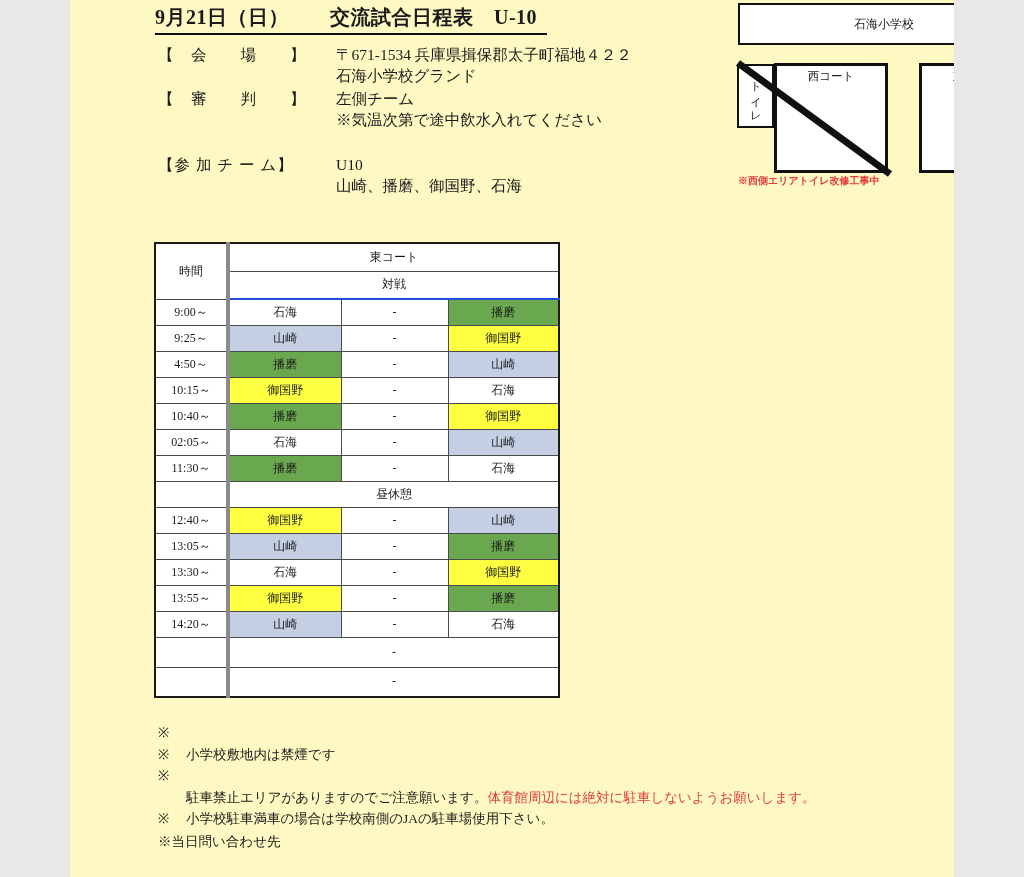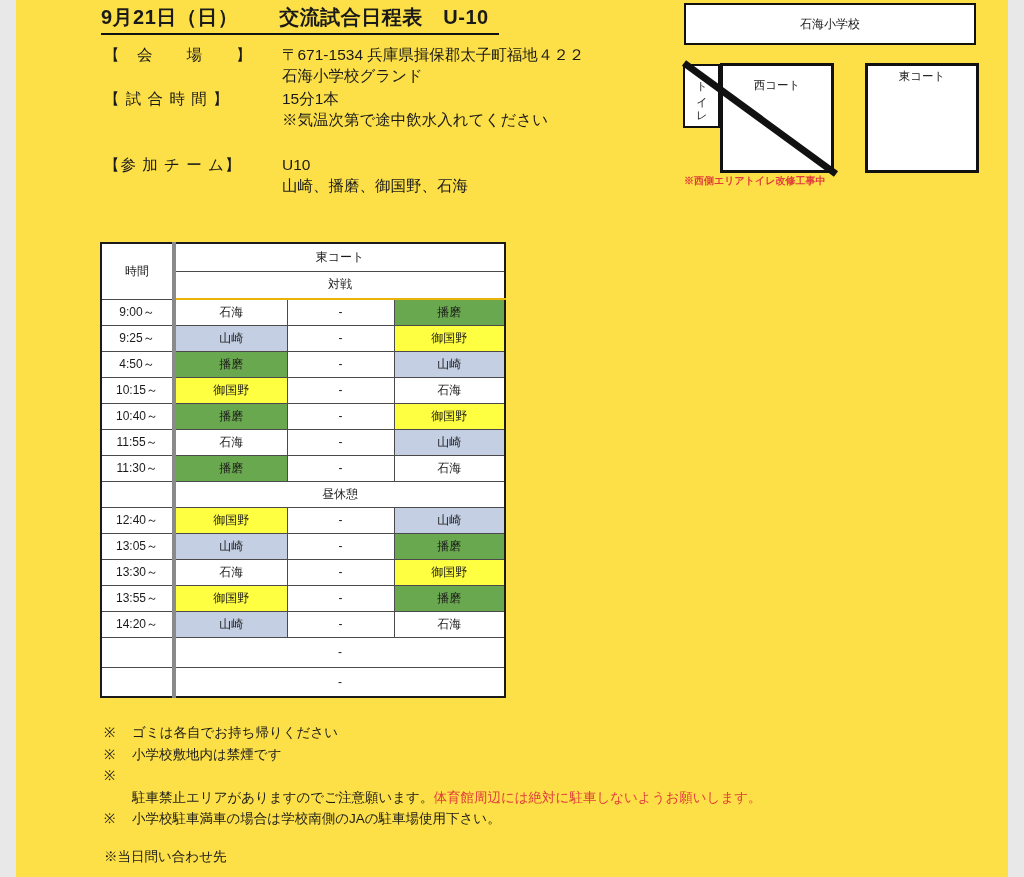--- a/index.html
+++ b/index.html
@@ -1,19 +1,19 @@
 <!DOCTYPE html>
 <html><head>
 <meta charset="utf-8">
 <style>
   * { margin:0; padding:0; box-sizing:border-box; }
   html,body { background:#e8e8e8; }
   .page {
-    position:relative; width:992px; height:877px; background:#fde047;
-    font-family:Liberation Sans, sans-serif; color:#1a1a1a;
+    position:relative; width:884px; height:877px; background:#fef9c3;
+    font-family:Liberation Serif, serif; color:#1a1a1a;
     overflow:hidden; margin:0 auto;
   }
   
   .title {
     position:absolute; left:85px; top:4px;
     font-size:20px; font-weight:bold; letter-spacing:0.5px;
     border-bottom:2.5px solid #111; padding:0 10px 2px 0; display:inline-block;
   }
   
   .info { position:absolute; left:88px; top:44px; width:600px; font-size:15.5px; }
@@ -22,46 +22,46 @@
   .info-value {}
   .gap-s { height:2px; } .gap-m { height:24px; }
   
   .box { position:absolute; border:2.5px solid #111; background:#fff; }
   .school-box { left:668px; top:3px; width:292px; height:42px;
     display:flex; align-items:center; justify-content:center; font-size:12px; }
   .toilet-box { left:667px; top:64px; width:37px; height:64px;
     display:flex; align-items:center; justify-content:center; }
   .toilet-label { writing-mode:vertical-rl; font-size:11px; letter-spacing:2px; }
   .west-box { left:704px; top:63px; width:114px; height:110px; border-width:3px;
-    text-align:center; font-size:11.5px; padding-top:12px; }
+    text-align:center; font-size:11.5px; padding-top:3px; }
   .east-box { left:849px; top:63px; width:114px; height:110px; border-width:3px;
     text-align:center; font-size:11.5px; padding-top:3px; }
   .diag-svg { position:absolute; left:659px; top:54px; pointer-events:none; }
   .map-note { position:absolute; left:668px; top:174px; font-size:10px; font-weight:bold; }
   .red { color:#e03c3c; }
   
   .tbl-caption { position:absolute; left:156px; top:245px; font-size:16px; }
   table.sched {
     position:absolute; left:84px; top:242px;
     border-collapse:collapse; table-layout:fixed; width:404px;
     border:2.5px solid #1a1a1a; background:#fff;
   }
   table.sched td {
     border:1px solid #4a4a4a; text-align:center; vertical-align:middle;
     font-size:12px; height:26px; padding:0; overflow:hidden;
   }
   table.sched td.t { border-right:4px solid #8a8a8a; }
   table.sched tr.hdr td { height:28px; }
-  table.sched tr.hdr2 td { border-bottom:2px solid #eab308; }
+  table.sched tr.hdr2 td { border-bottom:2px solid #1d4ed8; }
   table.sched tr.tall td { height:30px; }
   
   .notes { position:absolute; left:88px; top:722px; font-size:13.5px; }
   .note-row { display:flex; line-height:21.5px; }
   .bullet { width:28px; flex-shrink:0; }
-  .contact-row { display:flex; line-height:21.5px; margin-top:16px; }
+  .contact-row { display:flex; line-height:21.5px; margin-top:1px; }
   .contact-label {}
   .contact-value { margin-left:56px; }
 </style>
 </head>
 <body>
 
 <div class="page">
 
   <div class="title">9月21日（日）　　交流試合日程表　U-10</div>
 
@@ -69,22 +69,22 @@
     <div class="info-row">
       <span class="info-label">【　会　　場　　】</span>
       <span class="info-value">〒671-1534 兵庫県揖保郡太子町福地４２２</span>
     </div>
     <div class="info-row">
       <span class="info-label"></span>
       <span class="info-value">石海小学校グランド</span>
     </div>
     <div class="gap-s"></div>
     <div class="info-row">
-      <span class="info-label">【 試 合 時 間 】</span>
-      <span class="info-value">15分1本</span>
+      <span class="info-label">【　審　　判　　】</span>
+      <span class="info-value">左側チーム</span>
     </div>
     <div class="info-row">
       <span class="info-label"></span>
       <span class="info-value">※気温次第で途中飲水入れてください</span>
     </div>
     <div class="gap-m"></div>
     <div class="info-row">
       <span class="info-label">【参 加 チ ー ム】</span>
       <span class="info-value">U10</span>
     </div>
@@ -151,21 +151,21 @@
       <td>-</td>
       <td style="background-color: rgb(255, 255, 255);">石海</td>
     </tr>
     <tr>
       <td class="t">10:40～</td>
       <td style="background-color: rgb(106, 168, 79);">播磨</td>
       <td>-</td>
       <td style="background-color: rgb(255, 255, 66);">御国野</td>
     </tr>
     <tr>
-      <td class="t">11:55～</td>
+      <td class="t">02:05～</td>
       <td style="background-color: rgb(255, 255, 255);">石海</td>
       <td>-</td>
       <td style="background-color: rgb(196, 207, 227);">山崎</td>
     </tr>
     <tr>
       <td class="t">11:30～</td>
       <td style="background-color: rgb(106, 168, 79);">播磨</td>
       <td>-</td>
       <td style="background-color: rgb(255, 255, 255);">石海</td>
     </tr>
@@ -210,21 +210,20 @@
     <tr class="tall">
       <td class="t"></td>
       <td colspan="3">-</td>
     </tr>
   </tbody>
     </table>
 
   <div class="notes">
     <div class="note-row">
       <span class="bullet">※</span>
-      <span>ゴミは各自でお持ち帰りください</span>
     </div>
     <div class="note-row">
       <span class="bullet">※</span>
       <span>小学校敷地内は禁煙です</span>
     </div>
     <div class="note-row">
       <span class="bullet">※</span>
     </div>
     <div class="note-row">
       <span class="bullet"></span>

